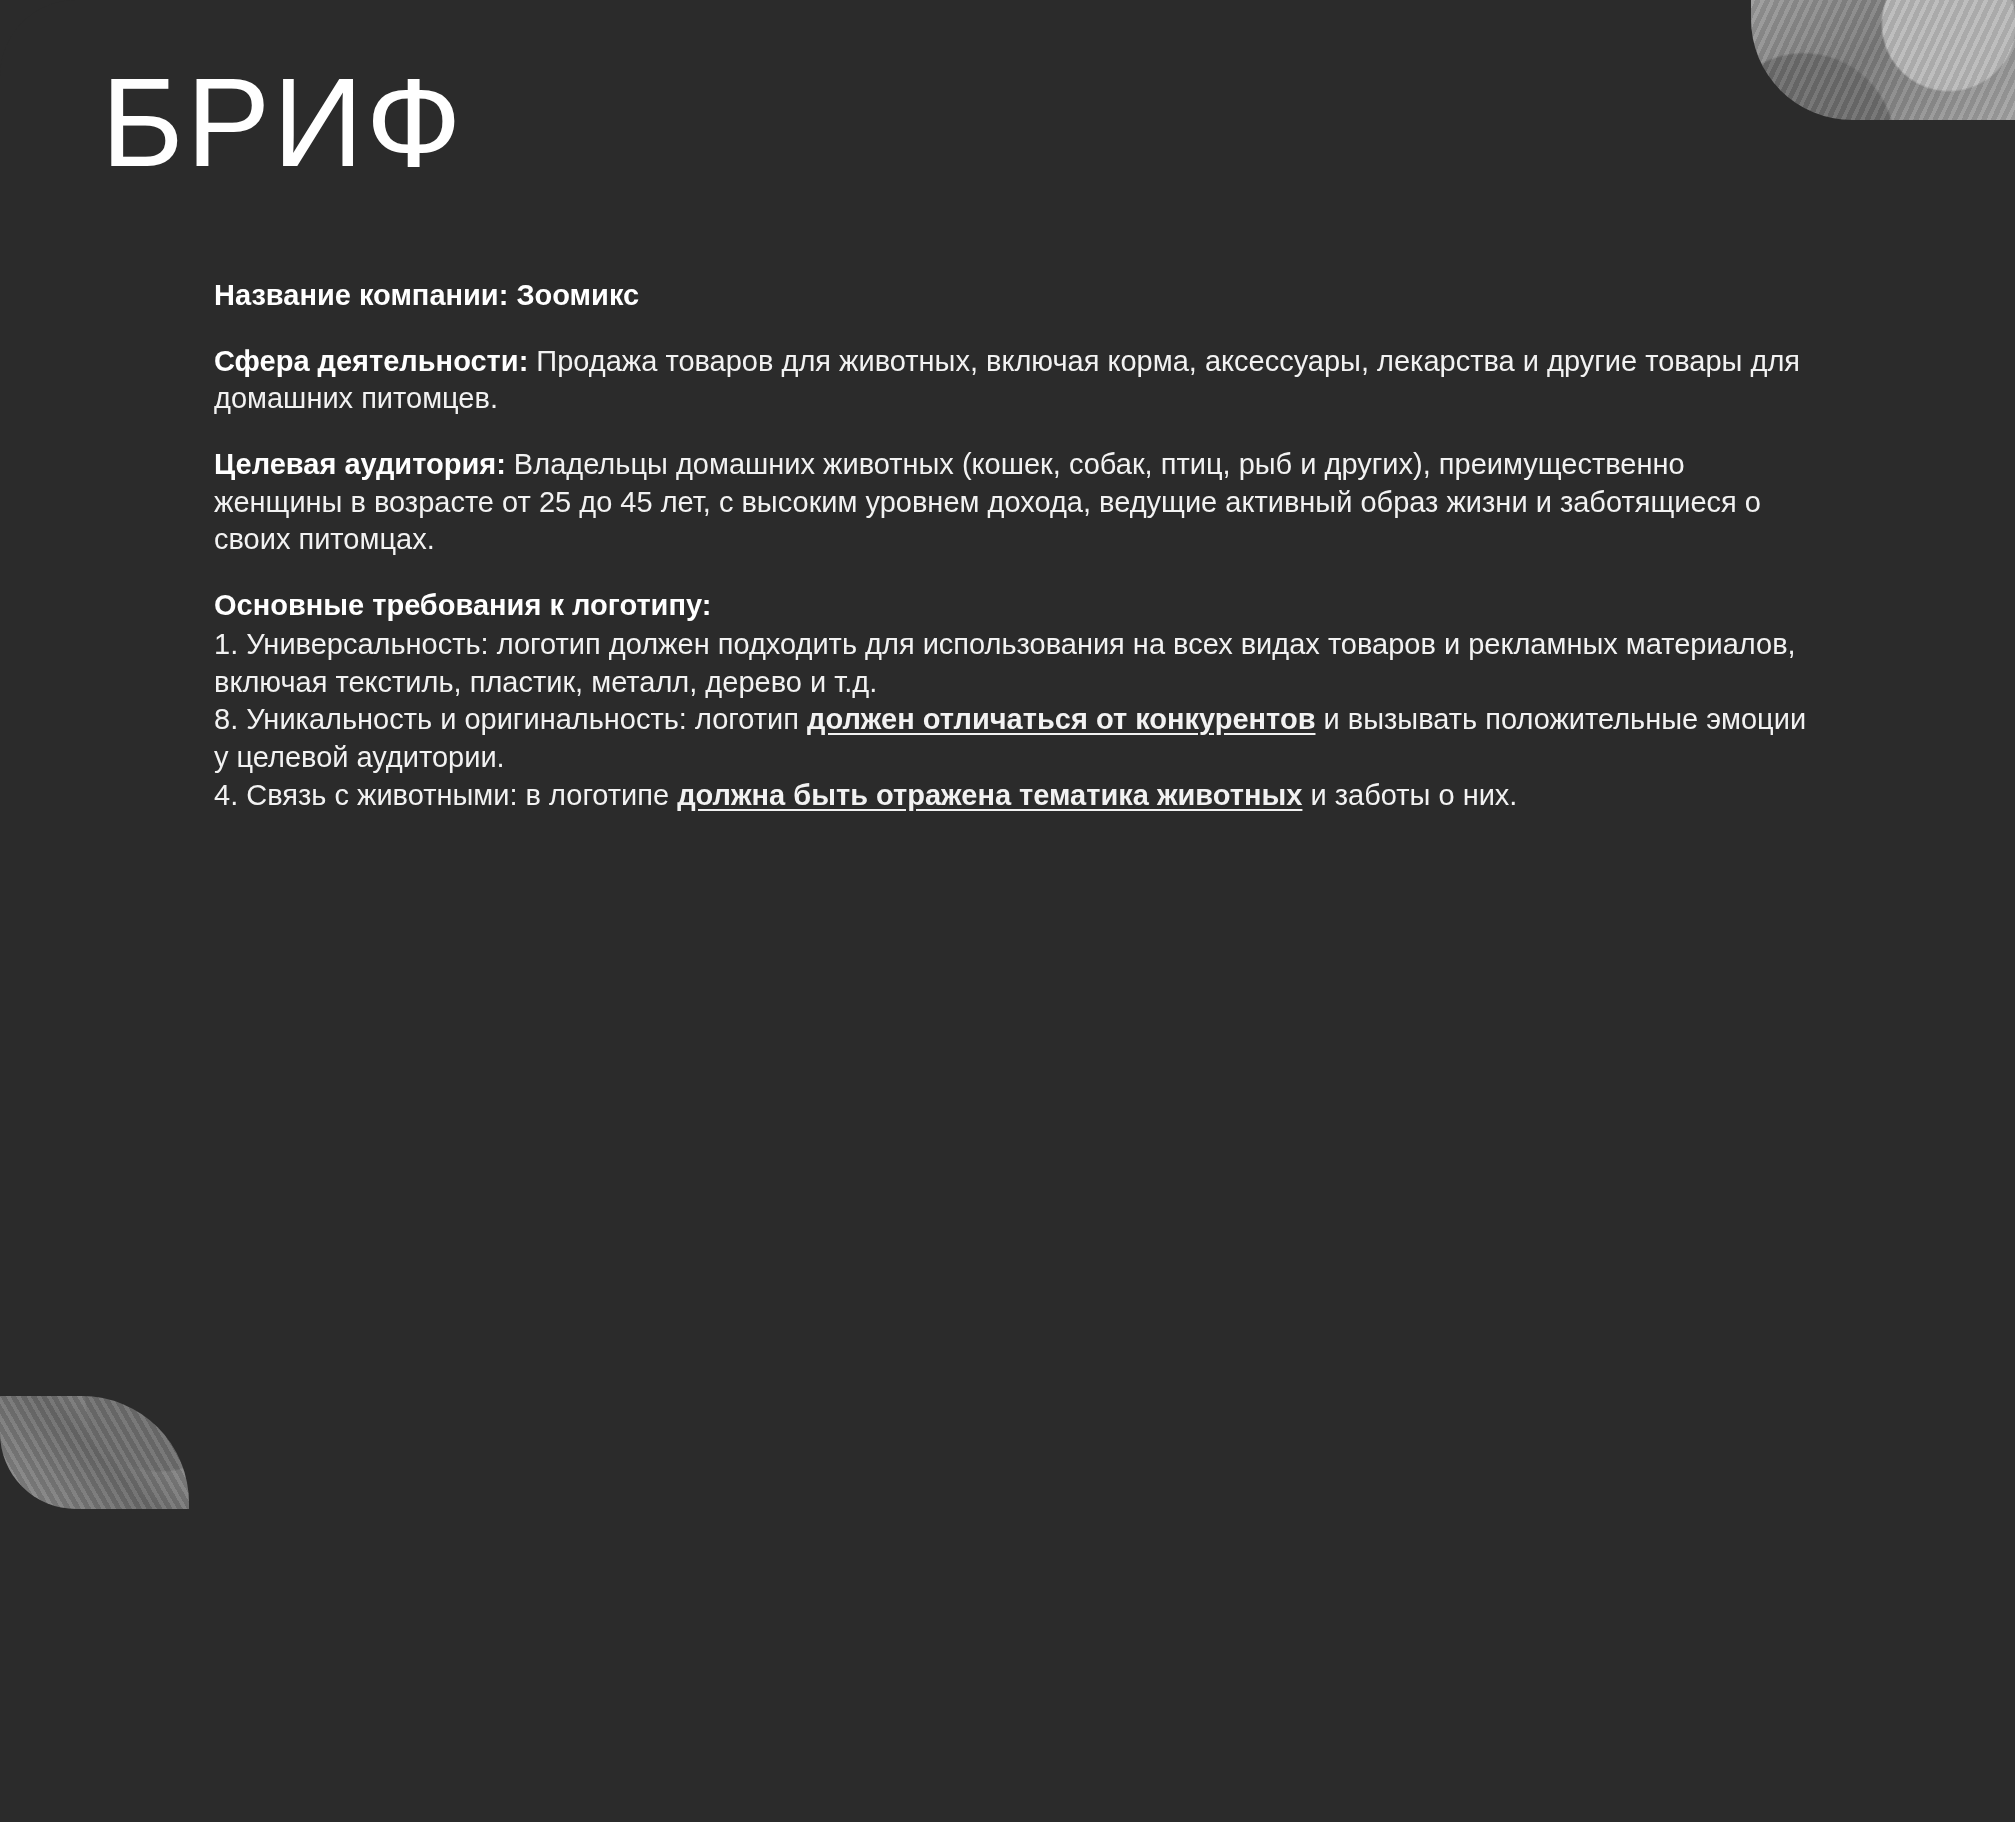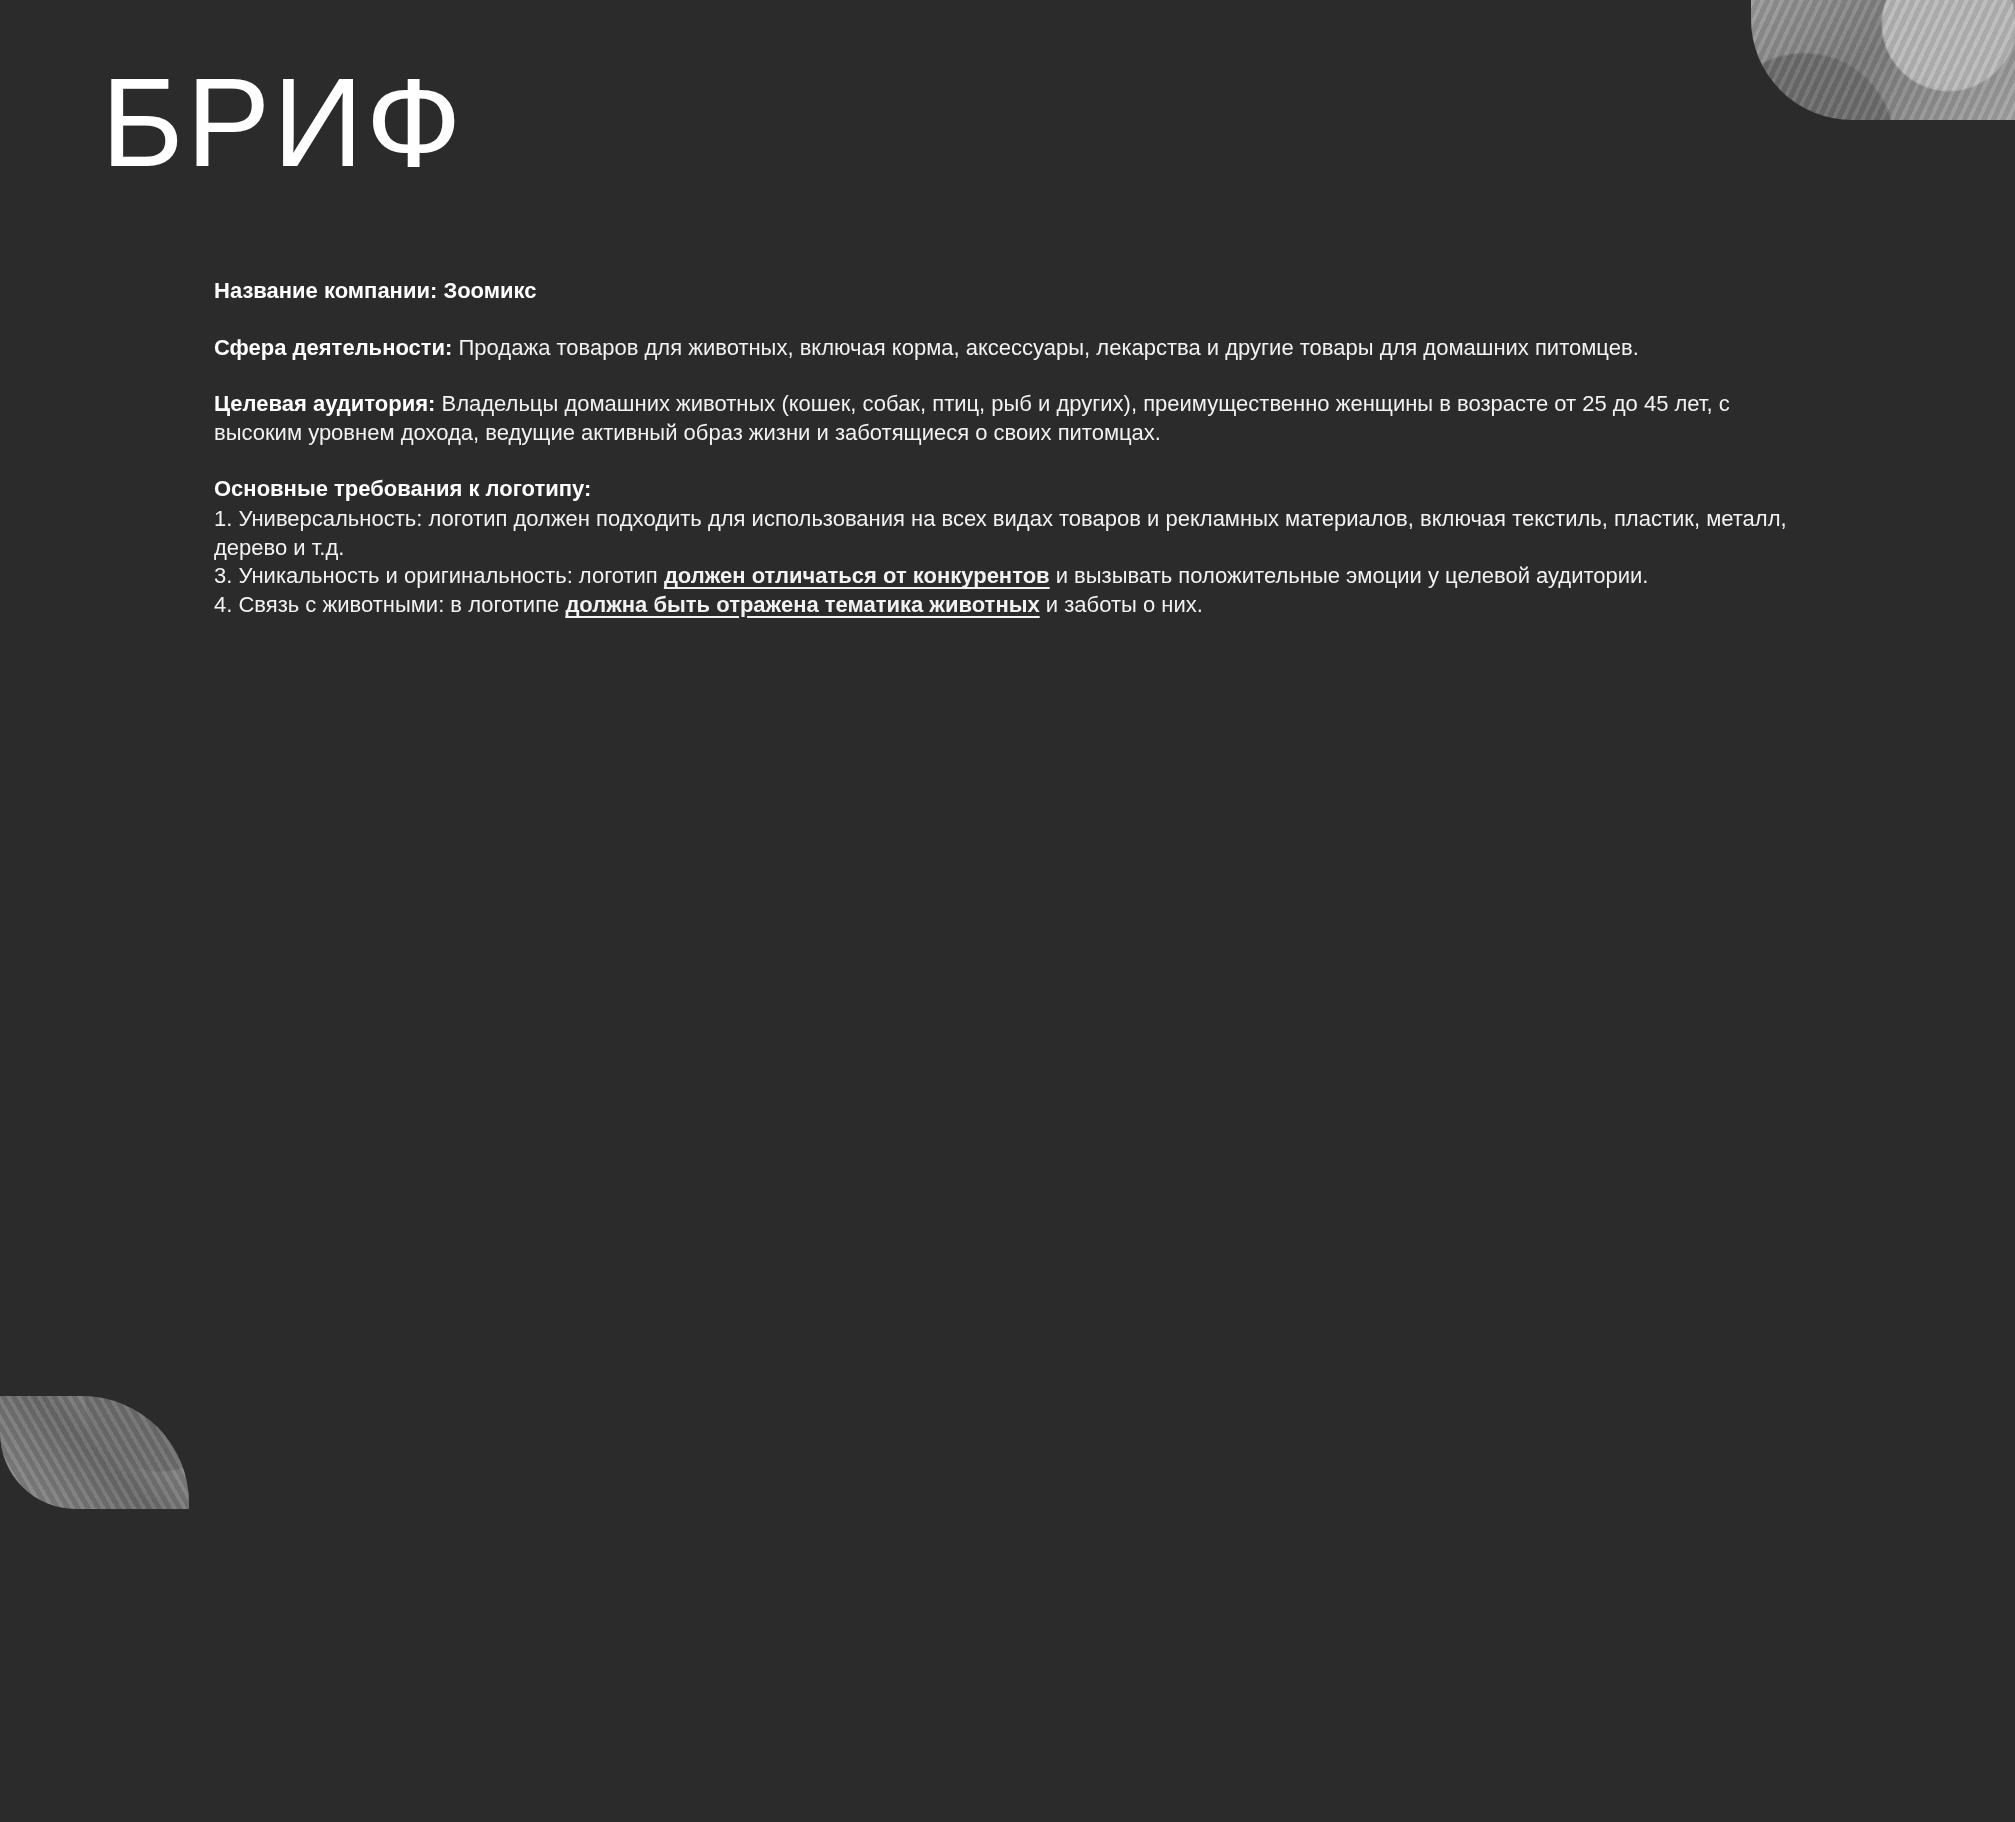--- a/index.html
+++ b/index.html
@@ -93,21 +93,21 @@
     font-family: "Liberation Sans", sans-serif;
   }
 
   
   .content {
     position: absolute;
     left: 214px;
     top: 277px;
     width: 1593px;
     color: #f2f2f2;
-    font-size: 22px;
+    font-size: 29px;
     line-height: 1.30;
     font-weight: 400;
   }
   .block {
     margin-bottom: 28px;
   }
   .block.tight {
     margin-bottom: 0;
   }
   .lbl {
@@ -163,21 +163,21 @@
 
       <div class="block tight">
         <p class="list-head">Основные требования к логотипу:</p>
 
 
         <p class="li">
           <span>1. Универсальность: логотип должен подходить для использования на всех видах товаров и рекламных материалов, включая текстиль, пластик, металл, дерево и т.д.</span><span class="u"></span><span></span>
         </p>
 
         <p class="li">
-          <span>3. Уникальность и оригинальность: логотип </span><span class="ub">должен отличаться от конкурентов</span><span> и вызывать положительные эмоции у целевой аудитории.</span>
+          <span>8. Уникальность и оригинальность: логотип </span><span class="ub">должен отличаться от конкурентов</span><span> и вызывать положительные эмоции у целевой аудитории.</span>
         </p>
 
         <p class="li">
           <span>4. Связь с животными: в логотипе </span><span class="ub">должна быть отражена тематика животных</span><span> и заботы о них.</span>
         </p>
       </div>
 
     </div>
   </div>
 </div>

